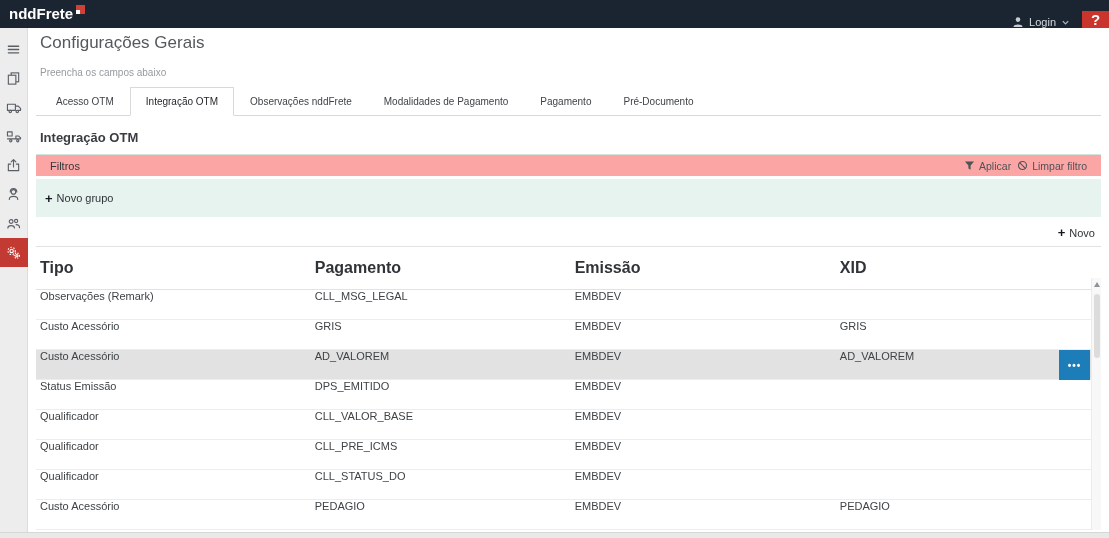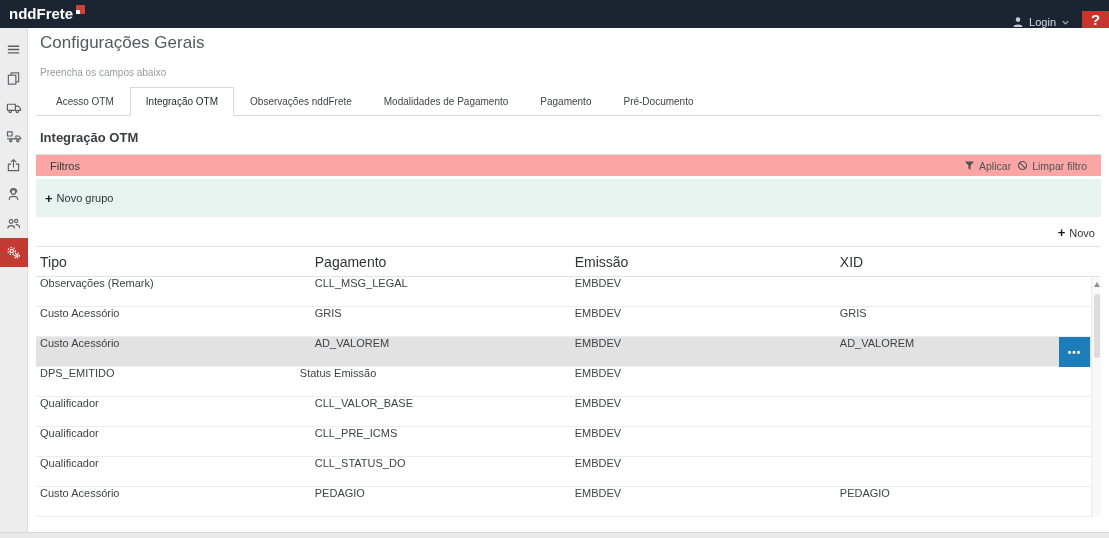--- a/index.html
+++ b/index.html
@@ -44,21 +44,21 @@
   .filter-btn{display:flex;align-items:center;gap:4px;font-size:10.5px;color:#4e5357;cursor:pointer}
   .group-bar{background:#e7f3ef;margin-top:3px;height:38px;display:flex;align-items:center;padding:0 9px}
   .group-btn{display:flex;align-items:center;gap:4px;font-size:11px;color:#2f3337;cursor:pointer}
   .plus{font-weight:700;font-size:13px;color:#14181c;line-height:1}
 
   .new-row{display:flex;justify-content:flex-end;padding:9px 6px 7px}
   .new-btn{display:flex;align-items:center;gap:4px;font-size:11px;color:#2f3337;cursor:pointer}
 
   
   .table{position:relative}
-  .thead{display:flex;height:31px;align-items:center;border-top:1px solid #e2e2e2;border-bottom:1px solid #e2e2e2;font-weight:400;font-size:14px;color:#303438}
+  .thead{display:flex;height:44px;align-items:center;border-top:1px solid #e2e2e2;border-bottom:1px solid #e2e2e2;font-weight:700;font-size:16px;color:#303438}
   .cell{padding-left:4px;overflow:hidden;white-space:nowrap;text-overflow:ellipsis}
   .col-0{width:25.8%}
   .col-1{width:24.4%}
   .col-2{width:24.9%}
   .col-3{flex:1;padding-right:14px}
   .tbody{position:relative}
   .trow{display:flex;height:30px;align-items:flex-start;border-bottom:1px solid #ededed;font-size:11px;color:#3e4347;cursor:pointer;position:relative}
   .trow.selected{background:#e2e2e2}
   .row-action{position:absolute;right:11px;top:0;width:31px;height:30px;background:#1d7db8;color:#fff;display:flex;align-items:center;justify-content:center;font-size:10px;font-weight:700;letter-spacing:1px;cursor:pointer}
 
@@ -231,22 +231,22 @@
           <div class="trow selected">
             <div class="cell col-0">Custo Acessório</div>
             <div class="cell col-1">AD_VALOREM</div>
             <div class="cell col-2">EMBDEV</div>
             <div class="cell col-3">AD_VALOREM</div>
             <div class="row-action">
               <span>•••</span>
             </div>
           </div>
           <div class="trow">
+            <div class="cell col-0">Status Emissão</div>
             <div class="cell col-1">DPS_EMITIDO</div>
-            <div class="cell col-0">Status Emissão</div>
             <div class="cell col-2">EMBDEV</div>
             <div class="cell col-3"></div>
           </div>
           <div class="trow">
             <div class="cell col-0">Qualificador</div>
             <div class="cell col-1">CLL_VALOR_BASE</div>
             <div class="cell col-2">EMBDEV</div>
             <div class="cell col-3"></div>
           </div>
           <div class="trow">

